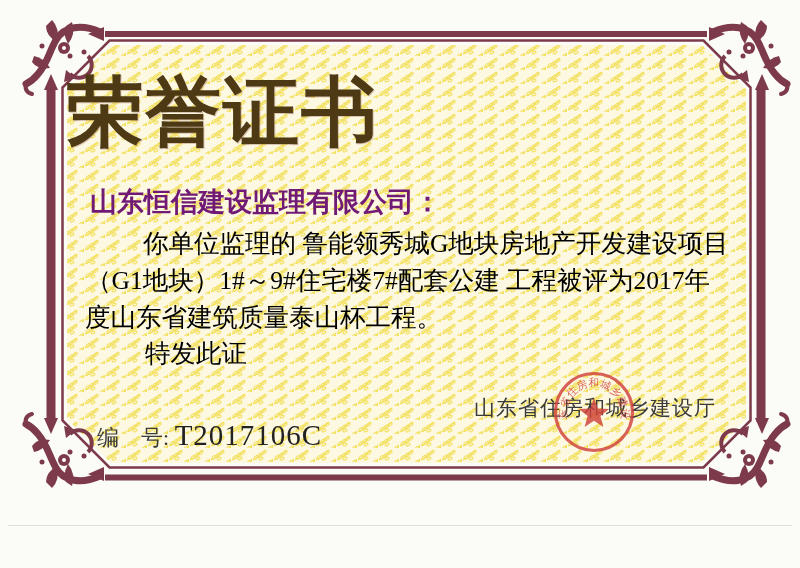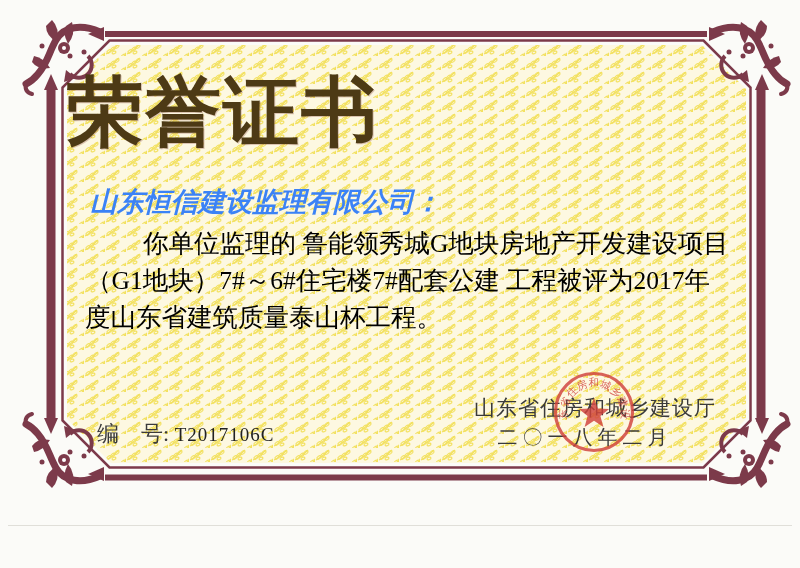--- a/index.html
+++ b/index.html
@@ -11,27 +11,27 @@
   #stage{position:relative;width:800px;height:568px;background:#fbfbf8;}
   #frame-svg{position:absolute;left:0;top:0;z-index:0;}
   .txt{position:absolute;z-index:2;white-space:nowrap;}
   #cert-title{
     left:67px;top:62px;width:681px;text-align:left;
     font-size:76px;font-weight:bold;letter-spacing:2px;
     color:#4d3a15;
     text-shadow:1px 1px 0 rgba(120,40,30,.25);
   }
   .bodyline{font-size:25.5px;color:#000000;}
-  #recipient-line{left:90px;top:184px;font-size:27px;font-weight:bold;color:#3b82f6;font-style:italic;}
+  #recipient-line{left:90px;top:184px;font-size:27px;font-weight:bold;color:#701a75;}
   #body-line-1{left:143px;top:226px;}
   #body-line-2{left:86px;top:263px;}
   #body-line-3{left:85px;top:300px;}
   #body-line-4{left:145px;top:336px;}
   #serial-line{left:97px;top:419px;font-size:22px;color:#3a3a3a;}
-  #serial-line .num{font-size:19px;letter-spacing:1px;color:#222;}
+  #serial-line .num{font-size:29px;letter-spacing:1px;color:#222;}
   #issuer-name{left:450px;top:394px;width:290px;text-align:center;
     font-size:21px;letter-spacing:1px;color:#3a3a3a;}
   #issuer-date{left:450px;top:424px;width:270px;text-align:center;
     font-size:20px;letter-spacing:5px;color:#3a3a3a;}
   #seal-svg{position:absolute;left:543px;top:358px;z-index:3;}
   #paper-edge{position:absolute;left:8px;top:525px;width:784px;height:1px;
     background:#e0dfd9;z-index:1;}
 </style>
 </head>
 <body>
@@ -90,30 +90,30 @@
     <use href="#corner-ornament" transform="translate(813,508) scale(-1,-1)"></use>
   </svg>
 
   <div id="paper-edge"></div>
 
   <div class="txt" id="cert-title">荣誉证书</div>
 
   <div class="txt" id="recipient-line">山东恒信建设监理有限公司：</div>
 
   <div class="txt bodyline" id="body-line-1">你单位监理的 鲁能领秀城G地块房地产开发建设项目</div>
-  <div class="txt bodyline" id="body-line-2">（G1地块）7#～6#住宅楼7#配套公建 工程被评为2017年</div>
+  <div class="txt bodyline" id="body-line-2">（G1地块）1#～9#住宅楼7#配套公建 工程被评为2017年</div>
   <div class="txt bodyline" id="body-line-3">度山东省建筑质量泰山杯工程。</div>
+  <div class="txt bodyline" id="body-line-4">特发此证</div>
 
   <div class="txt" id="serial-line">
     <span>编　号:</span>
     <span class="num">T2017106C</span>
   </div>
 
   <div class="txt" id="issuer-name">山东省住房和城乡建设厅</div>
-  <div class="txt" id="issuer-date">二〇一八年二月</div>
 
   <svg id="seal-svg" width="104" height="108" viewBox="543 358 104 108" opacity="0.82">
     <circle cx="594" cy="412" r="38.5" fill="none" stroke="#d0423c" stroke-width="3.2"></circle>
     <polygon fill="#d0423c" points="594,398 597.9,408.6 609.2,409.1 600.4,416.1 603.4,426.9 594,420.7 584.6,426.9 587.6,416.1 578.8,409.1 590.1,408.6"></polygon>
     <path id="sealArc" d="M 568.2 423.4 A 27.5 27.5 0 1 1 619.8 423.4" fill="none"></path>
     <text font-size="10.5" fill="#d0423c" letter-spacing="0.3" font-family="Liberation Serif, DejaVu Serif, serif">
       <textPath href="#sealArc" startOffset="50%" text-anchor="middle">山东省住房和城乡建设厅</textPath>
     </text>
   </svg>
 

